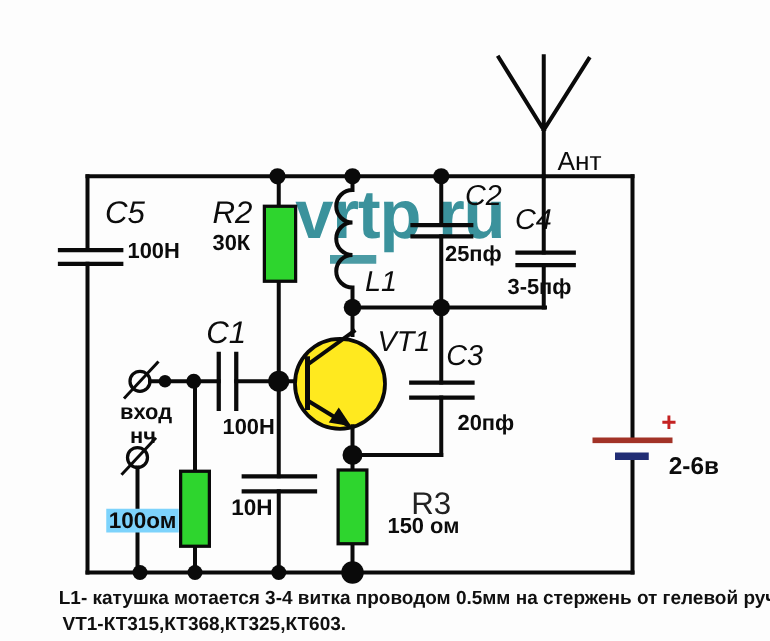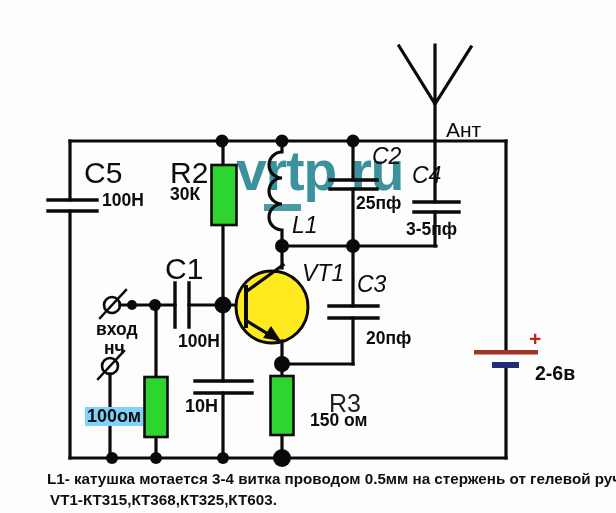--- a/index.html
+++ b/index.html
@@ -15,21 +15,21 @@
     font-size:55px;font-weight:700;line-height:1;
     color:#2b8a94;letter-spacing:-1px;opacity:.92;
     z-index:1;white-space:pre;
   }
   .wm-underscore{
     position:absolute;left:264px;top:204px;width:37px;height:7px;
     background:#2b8a94;opacity:.85;z-index:1;
   }
   svg.circuit{position:absolute;left:0;top:0;z-index:2;}
   .lbl{position:absolute;z-index:3;color:#0c0c0c;line-height:1.05;white-space:nowrap;text-align:center;}
-  .ref{font-size:30px;font-weight:400;}
+  .ref{font-style:italic;font-size:25px;font-weight:400;}
   .ref-sm{font-style:italic;font-size:23px;font-weight:400;}
   .ref-up{font-style:normal;font-size:25px;font-weight:400;color:#222;margin-left:17px;}
   .val{font-weight:700;font-size:17.5px;}
   .val-bg{background:#7dd3fc;padding:0 2px;}
   .ant{font-size:21px;font-weight:400;}
   .plus{font-size:21px;font-weight:700;color:#c42222;}
   .batv{font-size:19.5px;font-weight:700;}
   .note{position:absolute;z-index:3;font-size:15.2px;font-weight:700;color:#101010;white-space:nowrap;}
 </style>
 </head>

